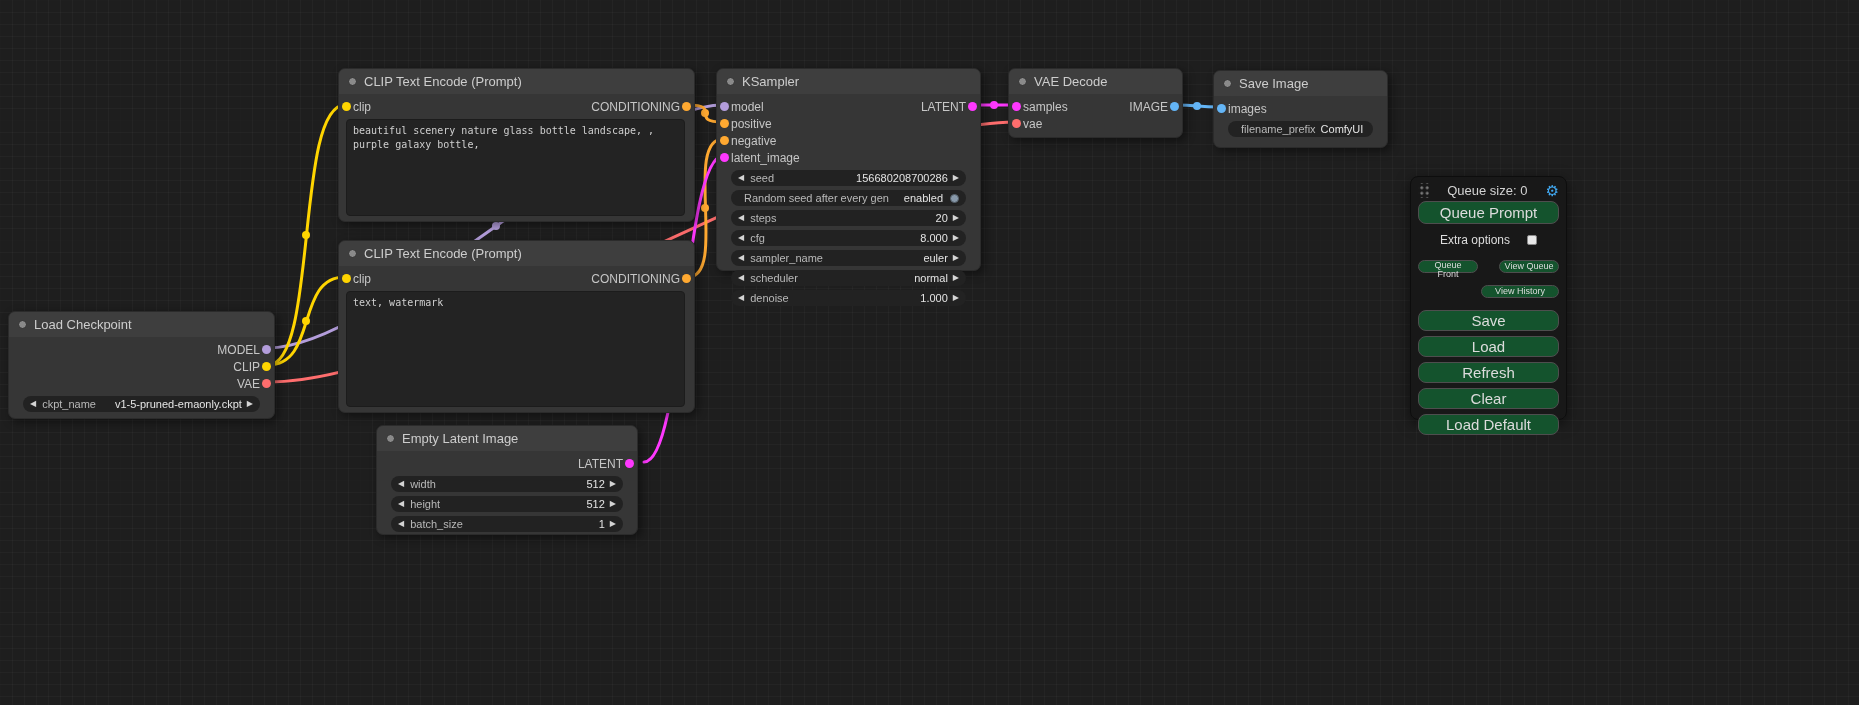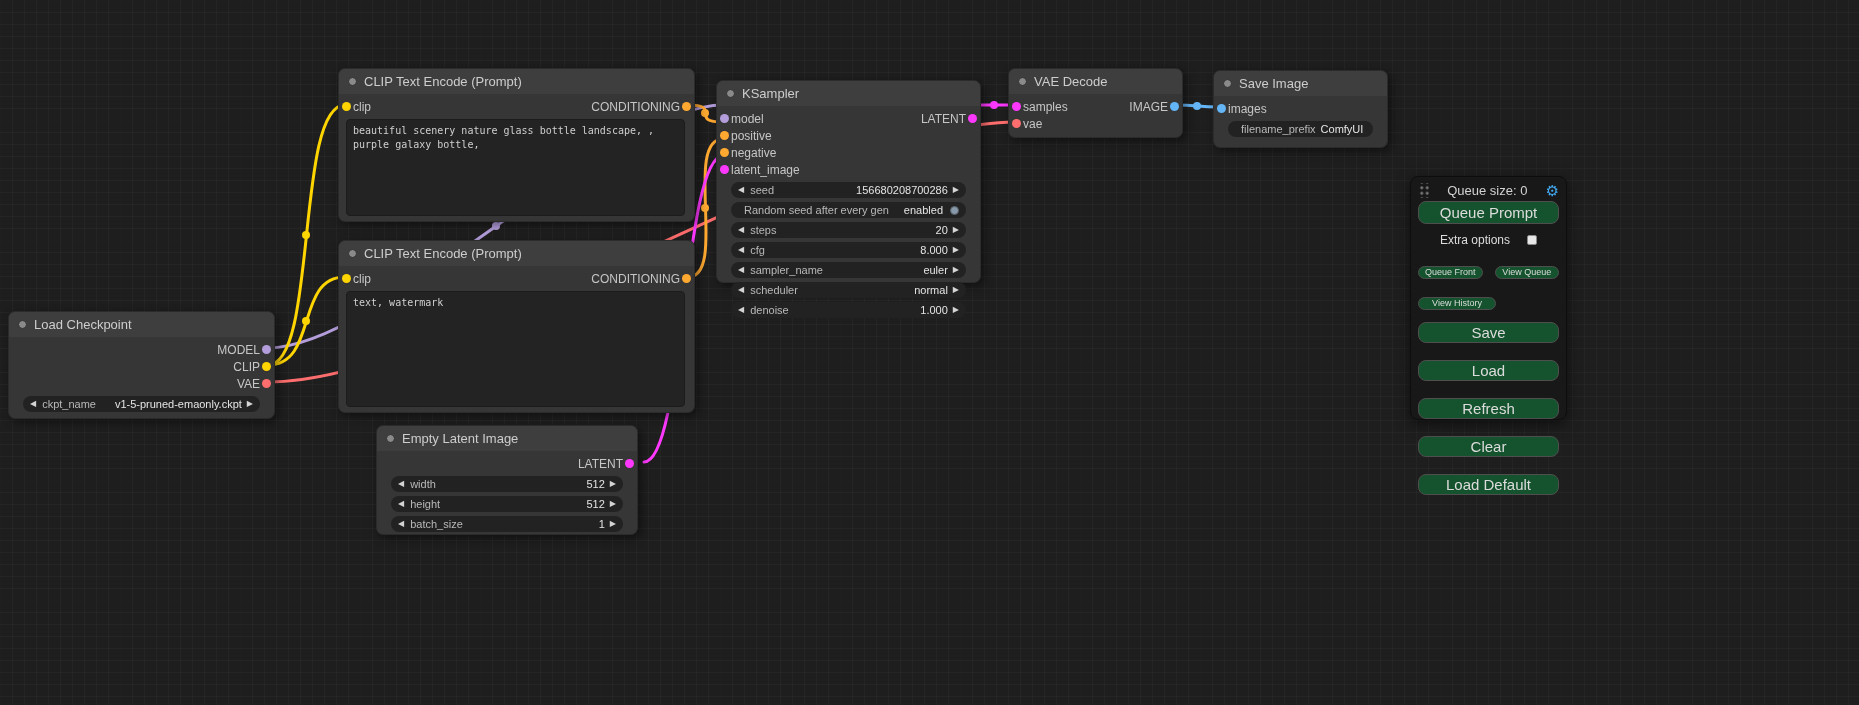--- a/index.html
+++ b/index.html
@@ -31,25 +31,25 @@
   
   #menu{position:absolute;left:1410px;top:176px;width:157px;height:244px;z-index:3;background:rgba(24,24,24,.96);border:1px solid #0d0d0d;border-radius:8px;box-shadow:0 4px 14px rgba(0,0,0,.55);padding:6px 7px;color:#ccc}
   .menu-header{display:flex;align-items:flex-start;height:18px}
   .drag-handle{width:11px;height:15px;background-image:radial-gradient(circle,#7a7a7a 1.2px,transparent 1.7px);background-size:5.5px 5.5px;background-position:1px 2px;cursor:move}
   .queue-size{flex:1;text-align:center;font-size:13px;color:#d2d2d2}
   .gear{font-size:15px;line-height:1;cursor:pointer}
   .btn{display:block;background:#14532d;border:1px solid #4e4e4e;color:#dcdcdc;border-radius:8px;font-family:"Liberation Sans",sans-serif;cursor:pointer;text-align:center}
   .btn.big{width:100%;height:23px;font-size:15px}
   .extra-row{display:flex;align-items:center;justify-content:center;gap:17px;font-size:12px;height:16px;margin-top:8px;color:#ddd}
   .checkbox{width:10px;height:10px;background:#e8e8e8;border:1px solid #8a8a8a;border-radius:2px;cursor:pointer}
-  .small-row{display:flex;gap:12px;margin-top:18px}
+  .small-row{display:flex;gap:21px;margin-top:12px}
   .small-row .btn.small{flex:1;height:13px;font-size:9px;border-radius:7px;padding:0 4px;line-height:1}
-  .small-row.center{justify-content:flex-start}
+  .small-row.center{justify-content:flex-end}
   .small-row.center .btn.small{flex:0 0 auto;width:78px}
-  .menu-stack{margin-top:12px;display:flex;flex-direction:column;gap:17px}
+  .menu-stack{margin-top:12px;display:flex;flex-direction:column;gap:5px}
   .menu-stack .btn.big{height:21px}
 </style>
 </head>
 <body>
 
 <div id="canvas">
 
   <svg id="wires" width="1859" height="705">
     <path class="wire" d="M268,348 C381,348 610,105 723,105" stroke="#B39DDB"></path>
     <path class="wire" d="M268,365 C318,365 295,105 345,105" stroke="#FFD500"></path>
@@ -164,21 +164,21 @@
       <div class="widget">
         <span class="warr">◀</span>
         <span class="wlabel">batch_size</span>
         <span class="spacer"></span>
         <span class="wvalue">1</span>
         <span class="warr">▶</span>
       </div>
     </div>
   </div>
 
-  <div class="node" style="left:716px;top:80px;width:265px;height:203px">
+  <div class="node" style="left:716px;top:68px;width:265px;height:203px">
     <div class="node-title">
       <span class="title-dot" style="background: rgb(138, 138, 138);"></span>
       <span>KSampler</span>
     </div>
     <div class="node-body">
       <div class="slot-row">
         <span class="slot-dot in" style="background: rgb(179, 157, 219);"></span>
         <span>model</span>
         <span class="spacer"></span>
         <span>LATENT</span>

